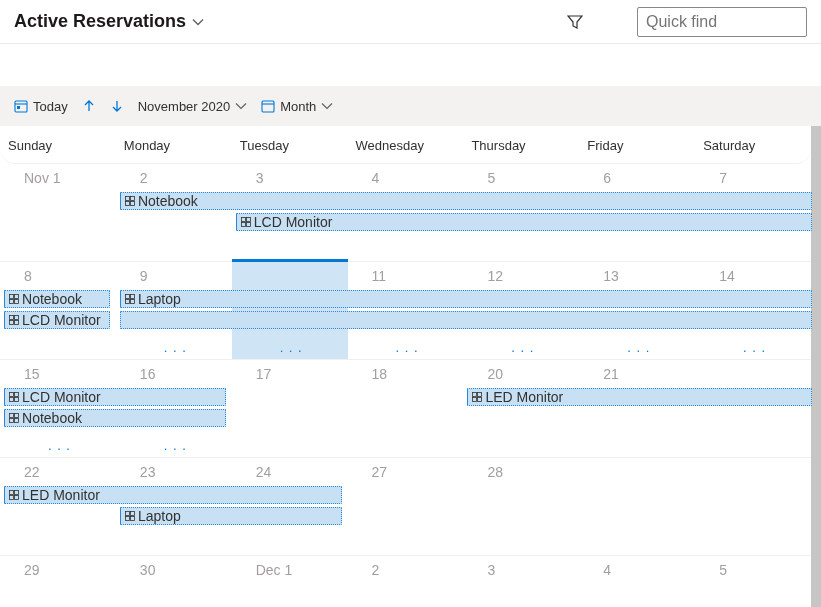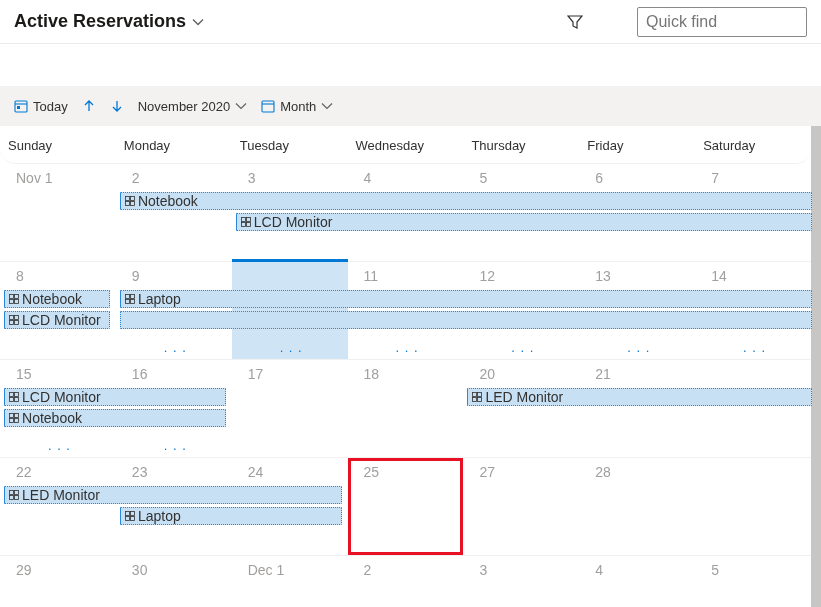--- a/index.html
+++ b/index.html
@@ -24,21 +24,21 @@
   
   .calendar-wrap { display: flex; }
   .calendar { flex: 1; }
   .scrollbar { width: 10px; background: #c8c6c4; height: 520px; margin-top: 0; }
 
   .day-header { display: grid; grid-template-columns: repeat(7, 1fr); padding: 12px 0 10px 0; border-bottom: 1px solid #f0f0f0; border-radius: 15px;}
   .day-header div { padding-left: 8px; font-size: 13px; font-weight: 400; color: #323130; }
 
   .weeks { }
   .week { display: grid; grid-template-columns: repeat(7, 1fr); position: relative; min-height: 98px; border-bottom: 1px solid #f0f0f0;}
-  .cell { padding: 6px 16px; position: relative; }
+  .cell { padding: 6px 24px; position: relative; }
   .date-num { color: #a19f9d; font-size: 14px; }
   .cell.today { background: #cfe5f6; }
   .cell.today .date-num { color: #4c1d95; font-weight: 600; margin-top: 25px; }
   .today-bar { position:absolute; top:-3px; left:0; right:0; height:3px; background:#0078d4; }
   .cell.highlight { outline: 3px solid #e81123; outline-offset: -3px; }
 
   
   .events { position: absolute; top: 28px; left: 0; right: 0; }
   .event { position: absolute; height: 18px; background: #c7e0f4; border: 1px dotted #2b88d8; border-radius: 1px; display: flex; align-items: center; padding-left: 4px; font-size: 14px; color: #323130; overflow: hidden; white-space: nowrap; }
   .event .ev-icon { width: 10px; height: 10px; margin-right: 3px; flex-shrink: 0; }
@@ -275,23 +275,20 @@
         <div class="week">
           <div class="cell">
             <div class="date-num">22</div>
           </div>
           <div class="cell">
             <div class="date-num">23</div>
           </div>
           <div class="cell">
             <div class="date-num">24</div>
           </div>
-          <div class="cell highlight">
-            <div class="date-num">25</div>
-          </div>
           <div class="cell">
             <div class="date-num">27</div>
           </div>
           <div class="cell">
             <div class="date-num">28</div>
           </div>
           <div class="events">
             <div class="event start" style="left: 0.5%; width: calc(42.8571% - 10px); top: 0px;">
               <svg class="ev-icon" viewBox="0 0 10 10">
                 <rect x="0.5" y="0.5" width="4" height="4" fill="none" stroke="#323130" stroke-width="0.8"></rect>

